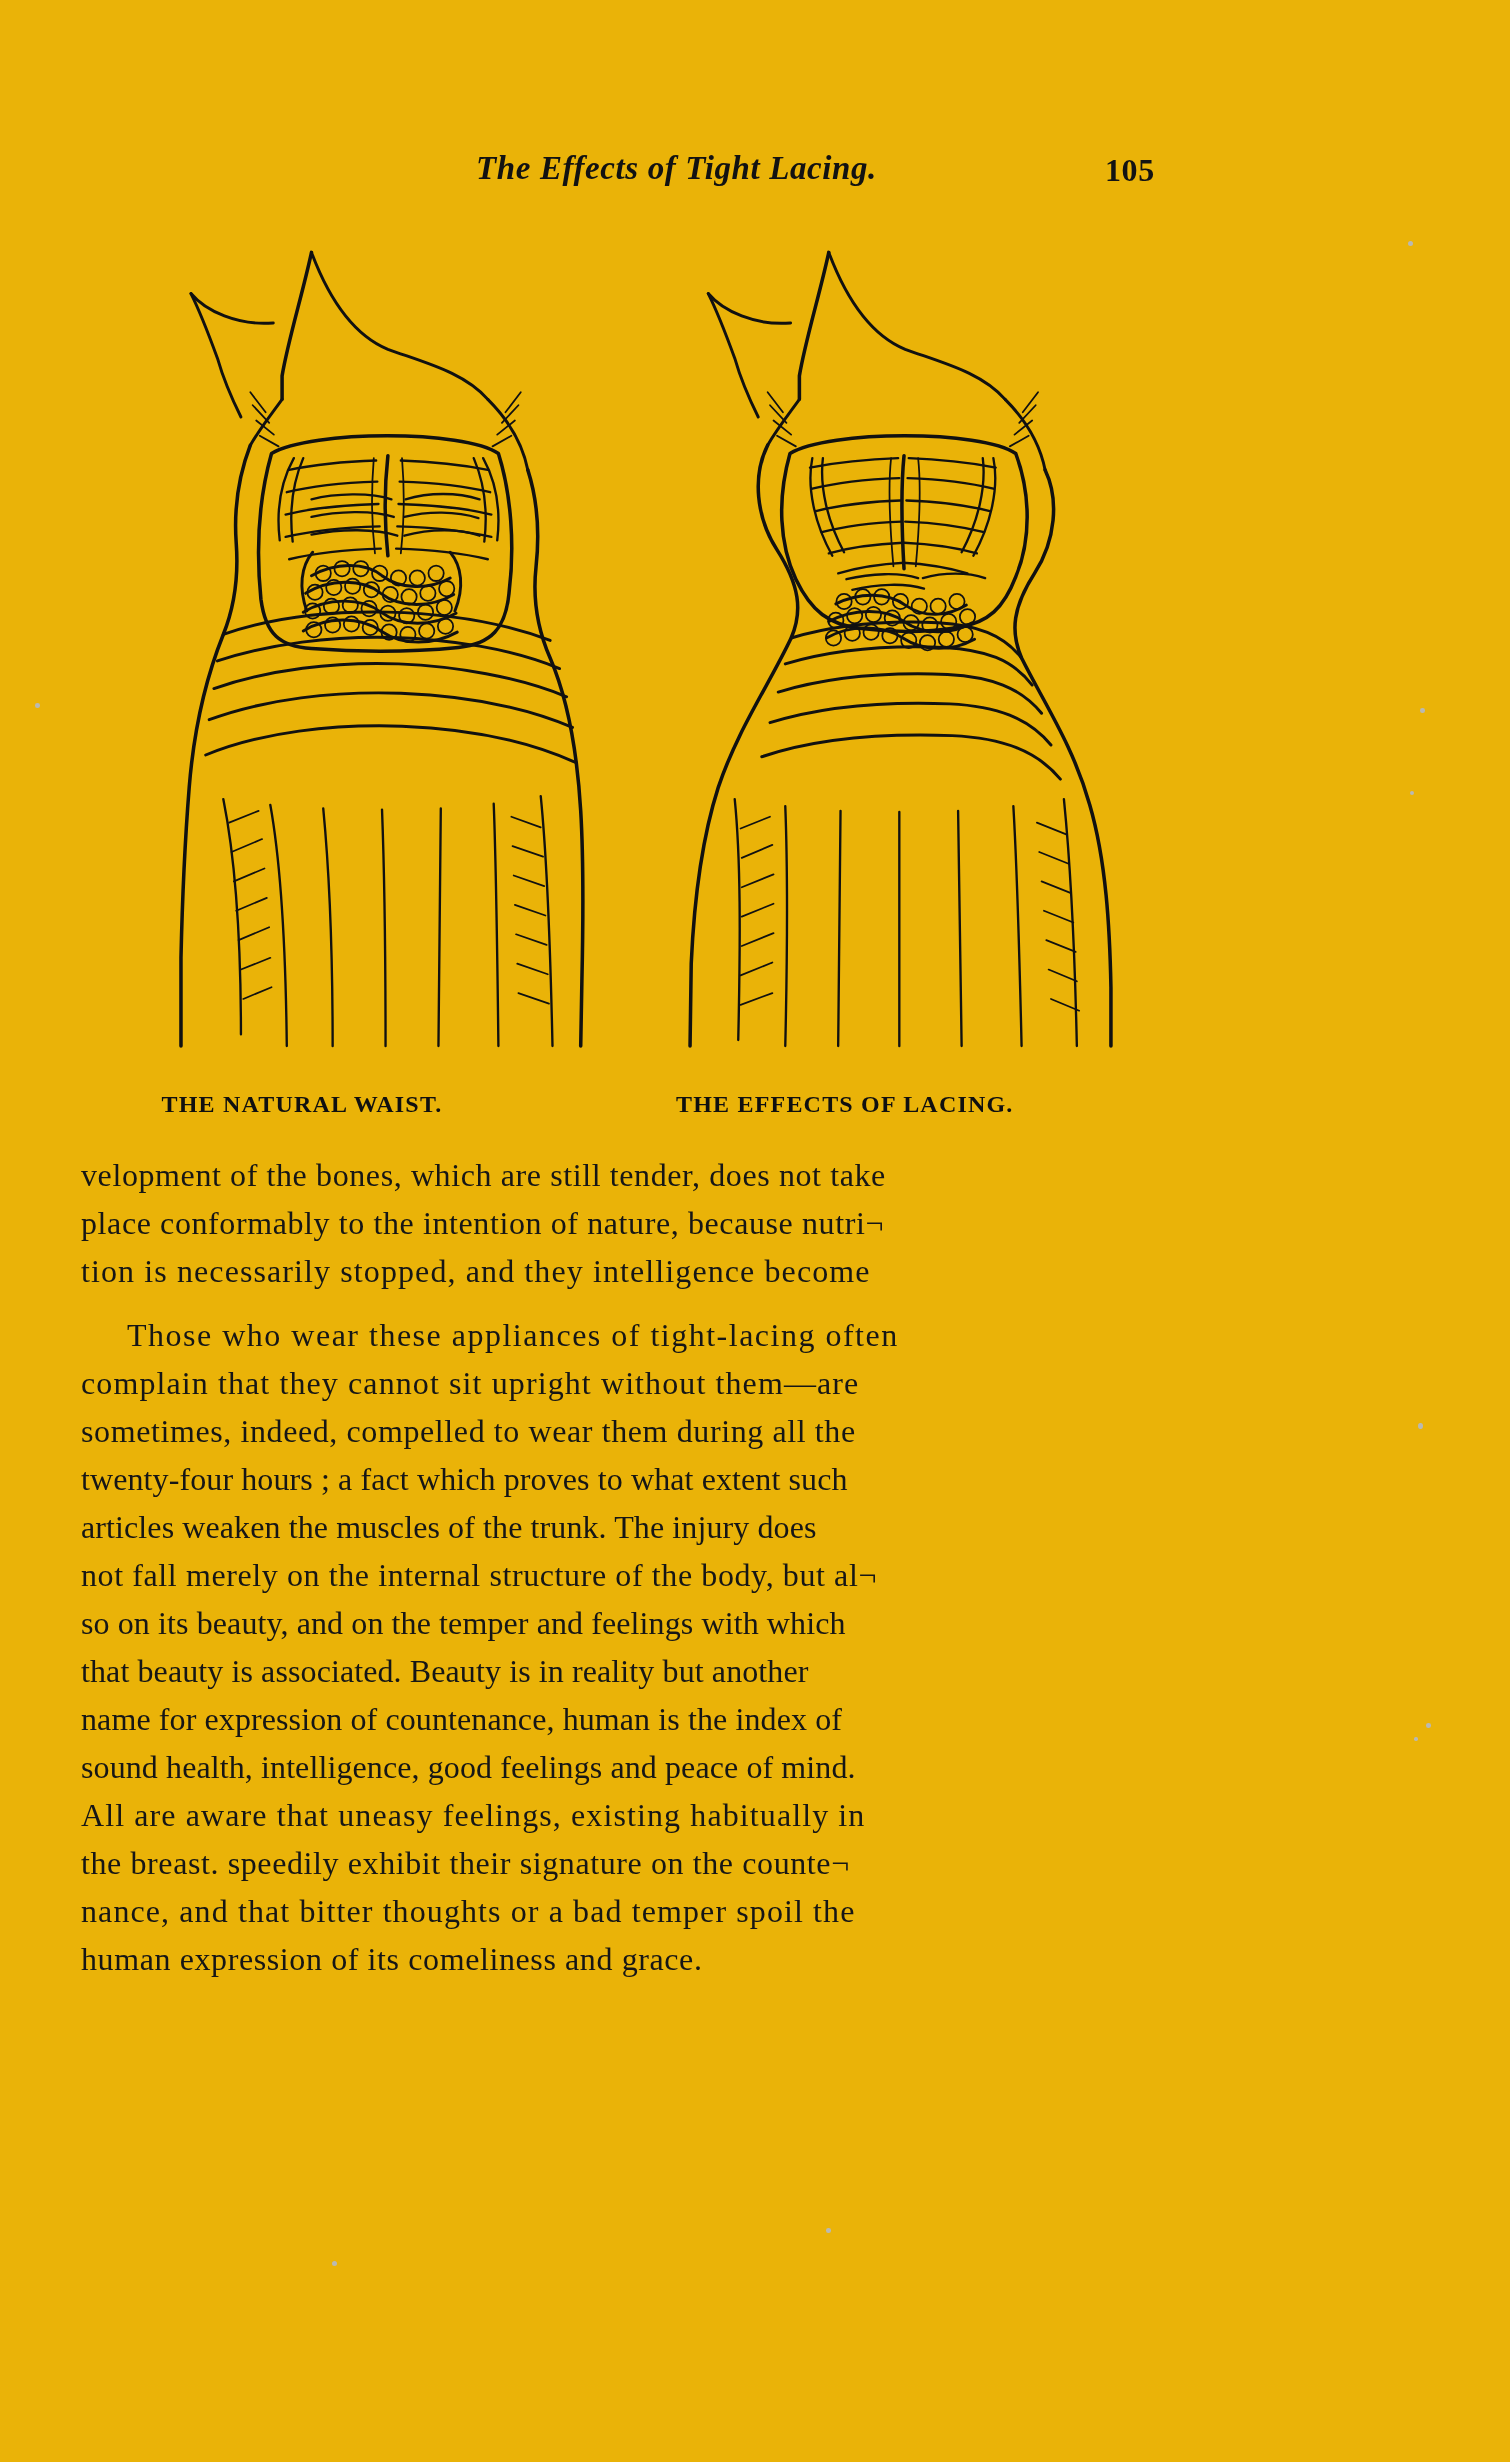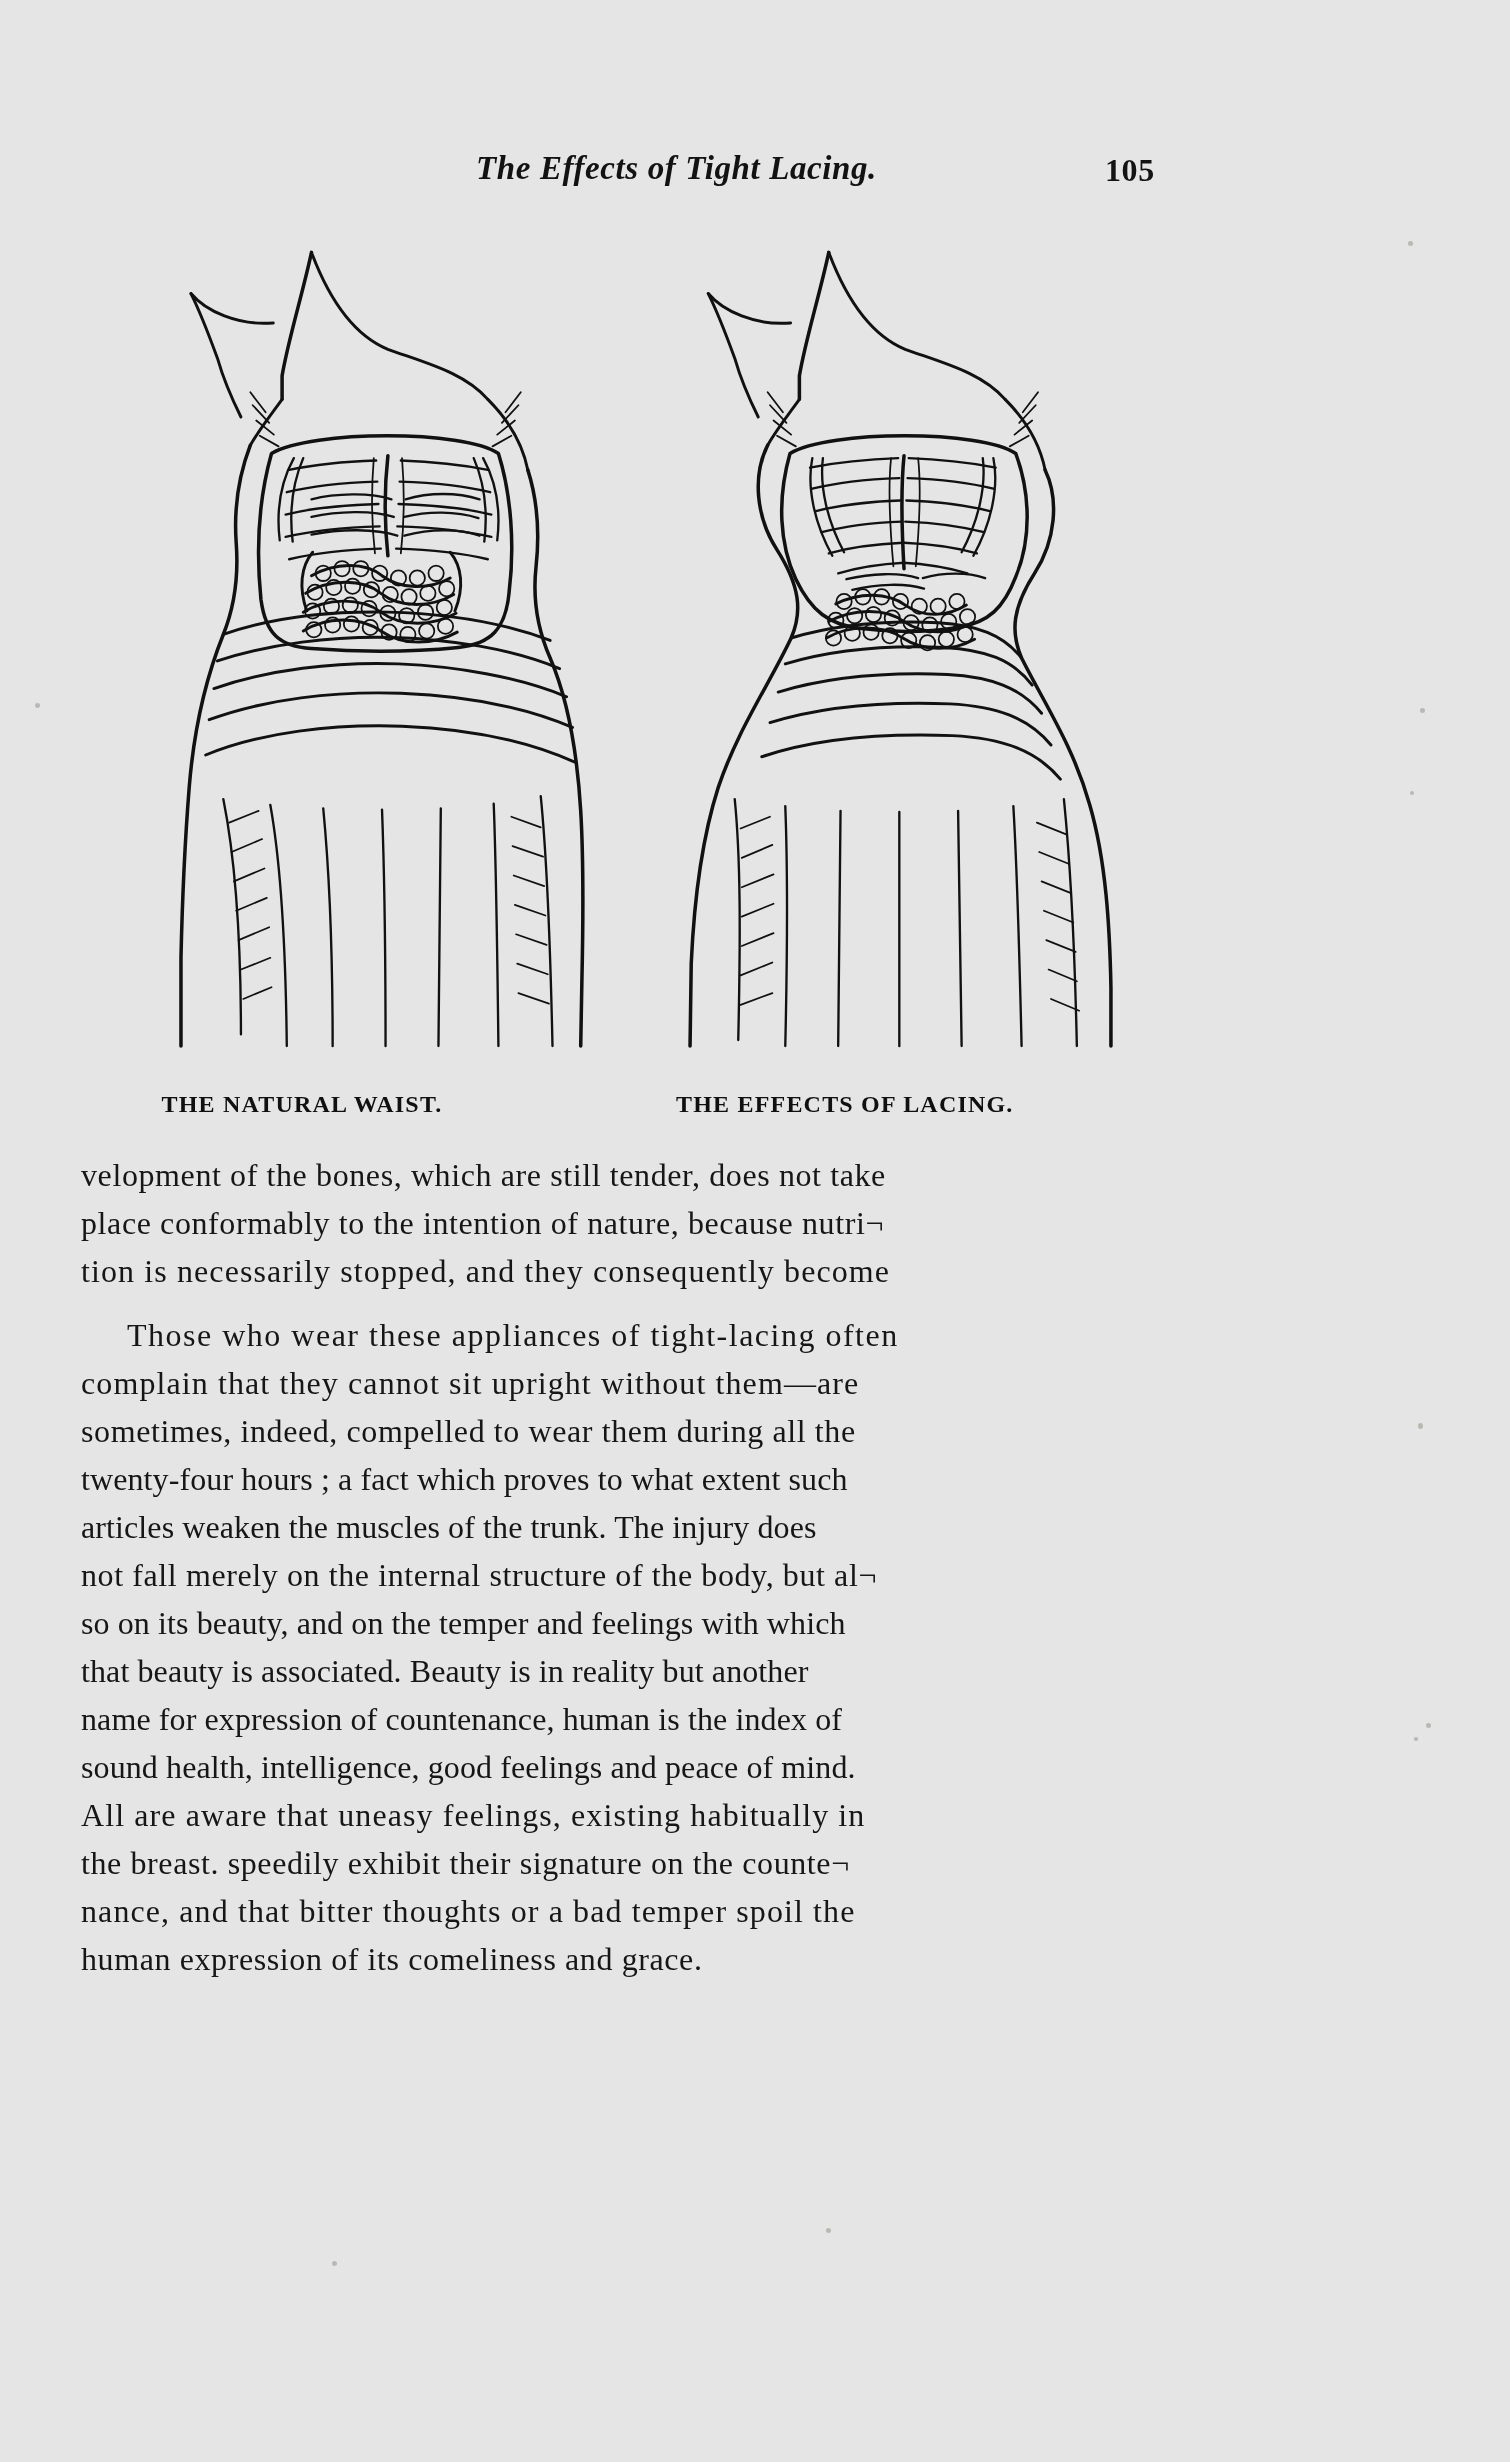--- a/index.html
+++ b/index.html
@@ -14,21 +14,21 @@
     font-family: "Liberation Serif", serif;
     color: #141414;
     overflow: hidden;
   }
 
   .page {
     position: absolute;
     left: 0; top: 0;
     width: 1510px;
     height: 2462px;
-    background: #e5e5e5;
+    background: #eab308;
   }
 
   
   .running-head {
     position: absolute;
     left: 0;
     top: 150px;
     width: 1510px;
     height: 53px;
   }
@@ -405,21 +405,21 @@
     <div class="caption caption-left">THE NATURAL WAIST.</div>
     <div class="caption caption-right">THE EFFECTS OF LACING.</div>
   </div>
 
   <div class="body-text">
 
     <div class="para">
       <p>
         <span class="line j2">velopment of the bones, which are still tender, does not take</span>
         <span class="line j2">place conformably to the intention of nature, because nutri¬</span>
-        <span class="line j3">tion is necessarily stopped, and they consequently become</span>
+        <span class="line j3">tion is necessarily stopped, and they intelligence become</span>
       </p>
     </div>
 
     <div class="para">
       <p>
         <span class="line indent j4">Those who wear these appliances of tight-lacing often</span>
         <span class="line j3">complain that they cannot sit upright without them—are</span>
         <span class="line j2">sometimes, indeed, compelled to wear them during all the</span>
         <span class="line j1">twenty-four hours ; a fact which proves to what extent such</span>
         <span class="line j1">articles weaken the muscles of the trunk.   The injury does</span>

